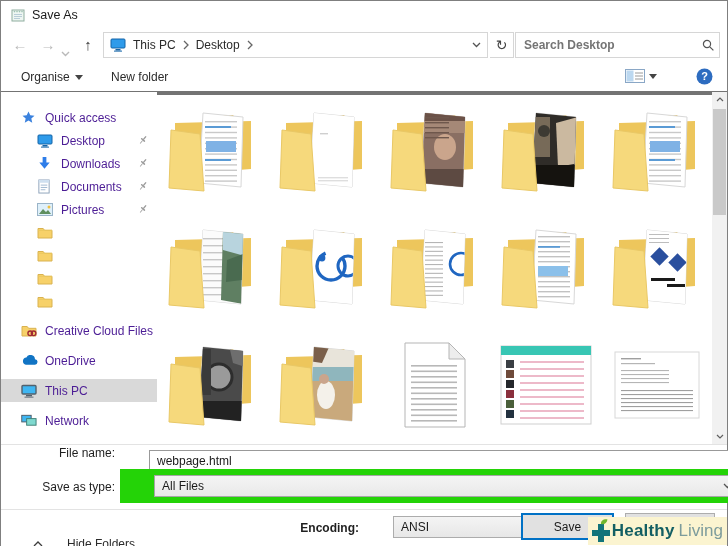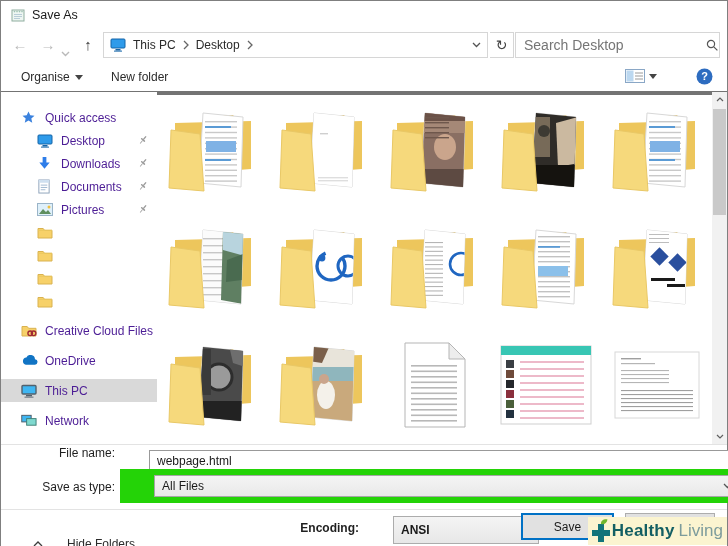--- a/index.html
+++ b/index.html
@@ -15,21 +15,21 @@
   .navbtn{top:0;height:28px;width:22px;text-align:center;line-height:28px;font-size:15px;}
   .dim{color:#b9b9b9;} .dark{color:#3c3c3c;}
   .crumbbox{left:102px;top:1px;width:385px;height:26px;border:1px solid #d6d6d6;background:#fff;display:flex;align-items:center;box-sizing:border-box;}
   .crumb-rooticon{margin-left:6px;display:flex;align-items:center;}
   .crumb{font-size:12px;color:#2b2b2b;padding:0 7px;cursor:default;white-space:nowrap;}
   .crumb-chev{display:flex;align-items:center;}
   .crumb-spacer{flex:1;}
   .crumb-drop{width:22px;display:flex;justify-content:center;align-items:center;height:100%;}
   .refreshbox{left:489px;top:1px;width:24px;height:26px;border:1px solid #d6d6d6;border-left:none;background:#fff;text-align:center;line-height:25px;font-size:14px;color:#444;box-sizing:border-box;}
   .searchbox{left:514px;top:1px;width:205px;height:26px;border:1px solid #d6d6d6;background:#fff;box-sizing:border-box;display:flex;align-items:center;}
-  .searchbox input{border:none;outline:none;flex:1;font-size:14px;color:#777;padding:0 0 0 8px;font-family:"Liberation Sans",sans-serif;background:transparent;}
+  .searchbox input{border:none;outline:none;flex:1;font-size:12px;color:#777;padding:0 0 0 8px;font-family:"Liberation Sans",sans-serif;background:transparent;font-weight:bold;}
   .search-glyph{width:22px;display:flex;justify-content:center;align-items:center;}
   
   .toolbar{top:62px;left:0;right:0;height:28px;border-bottom:4px solid #737373;}
   .tool-item{top:0;height:28px;line-height:28px;font-size:12px;color:#2b2b2b;display:flex;align-items:center;gap:5px;}
   .organise{left:20px;} .newfolder{left:110px;}
   .views{right:70px;top:6px;display:flex;align-items:center;gap:4px;}
   .help{right:14px;top:5px;}
   
   .sidebar{top:91px;left:0;width:156px;height:352px;background:#fff;overflow:hidden;}
   .side-item{height:23px;display:flex;align-items:center;font-size:12px;color:#4c1d95;position:relative;padding-left:20px;cursor:default;}
@@ -53,21 +53,21 @@
   .combo{box-sizing:border-box;background:#fff;display:flex;align-items:center;font-size:12px;color:#1a1a1a;margin-left:28px;}
   .combo .val{flex:1;padding-left:7px;white-space:nowrap;overflow:hidden;}
   .combo .chev{width:22px;display:flex;justify-content:center;align-items:center;}
   .filename-combo{left:120px;top:5px;width:598px;height:21px;border:1px solid #999;}
   .greenbox{left:119px;top:24px;width:605px;height:34px;}
   .savetype-combo{position:absolute;left:6px;top:6px;right:6px;bottom:6px;border:1px solid #a6a6a6;background:linear-gradient(#f4f4f4,#e9e9e9);}
   
   .footer{top:508px;left:0;right:0;height:37px;border-top:1px solid #e3e3e3;background:#fff;}
   .hidefolders{left:32px;top:7px;height:22px;display:flex;align-items:center;gap:24px;font-size:12px;color:#2b2b2b;margin-top:16px;}
   .enc-label{left:270px;top:11px;width:88px;text-align:right;font-size:12px;color:#1f1f1f;font-weight:bold;}
-  .ansi-combo{left:364px;top:6px;width:146px;height:28px;border:1px solid #acacac;background:linear-gradient(#f4f4f4,#e7e7e7);font-weight:bold;}
+  .ansi-combo{left:364px;top:6px;width:146px;height:22px;border:1px solid #acacac;background:linear-gradient(#f4f4f4,#e7e7e7);}
   .btn{box-sizing:border-box;font-size:12px;color:#1a1a1a;display:flex;justify-content:center;align-items:center;background:#e1e1e1;}
   .save-btn{left:520px;top:3px;width:93px;height:27px;border:2px solid #0071c5;}
   .cancel-btn{left:624px;top:3px;width:90px;height:27px;border:1px solid #adadad;}
   
   .watermark{right:0;top:516px;height:28px;display:flex;align-items:center;background:#fbf4d0;padding:0 4px 0 2px;z-index:5;}
   .wm-bold{font-size:17px;font-weight:bold;color:#135f63;letter-spacing:0.2px;}
   .wm-light{font-size:17px;color:#7d9c9c;margin-left:4px;}
 </style>
 </head>
 <body>

